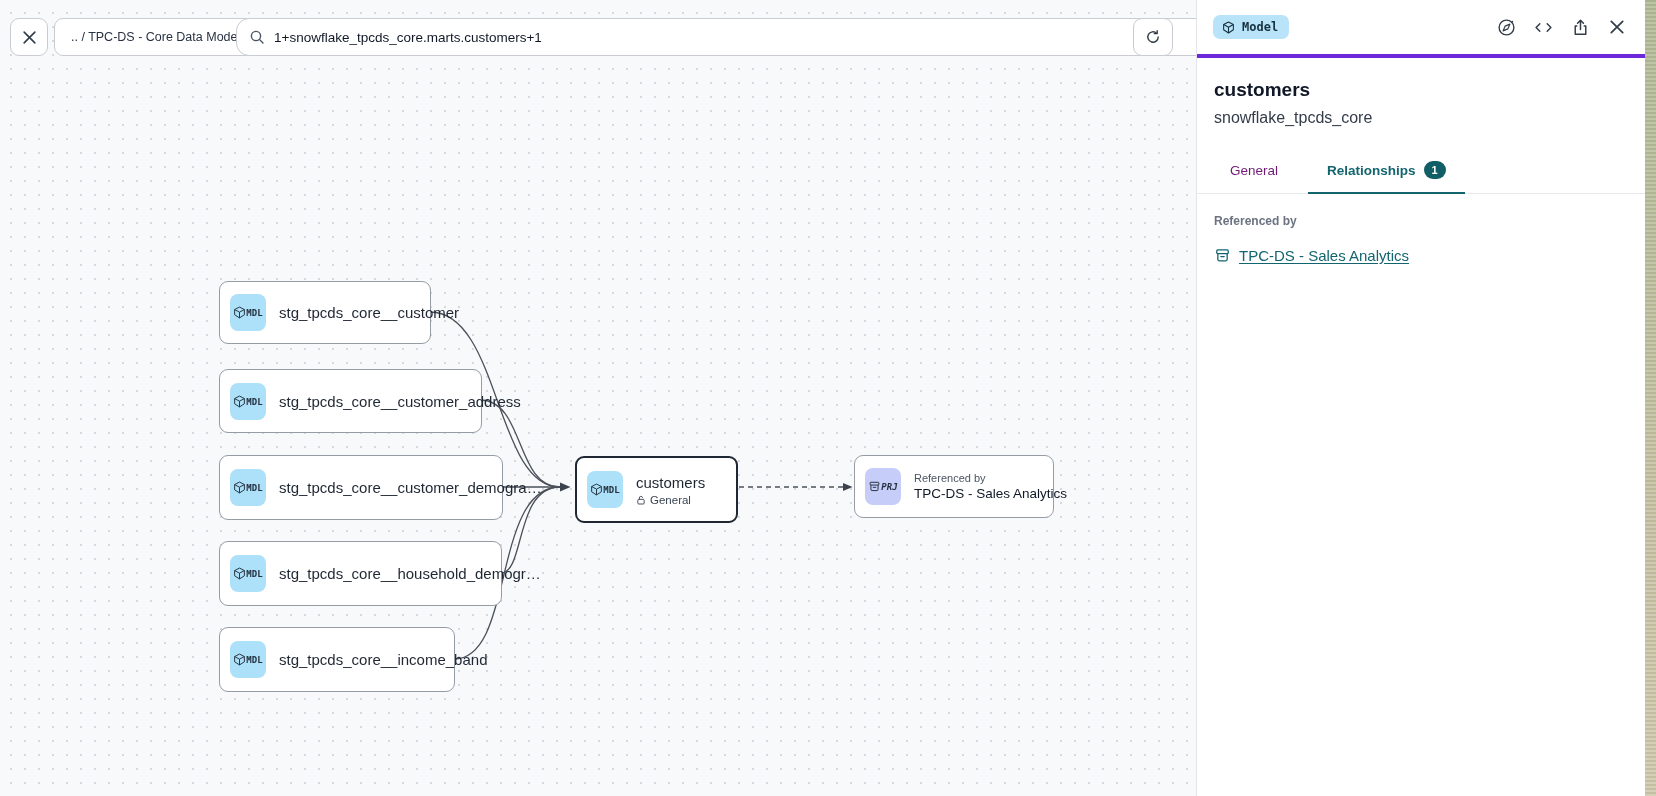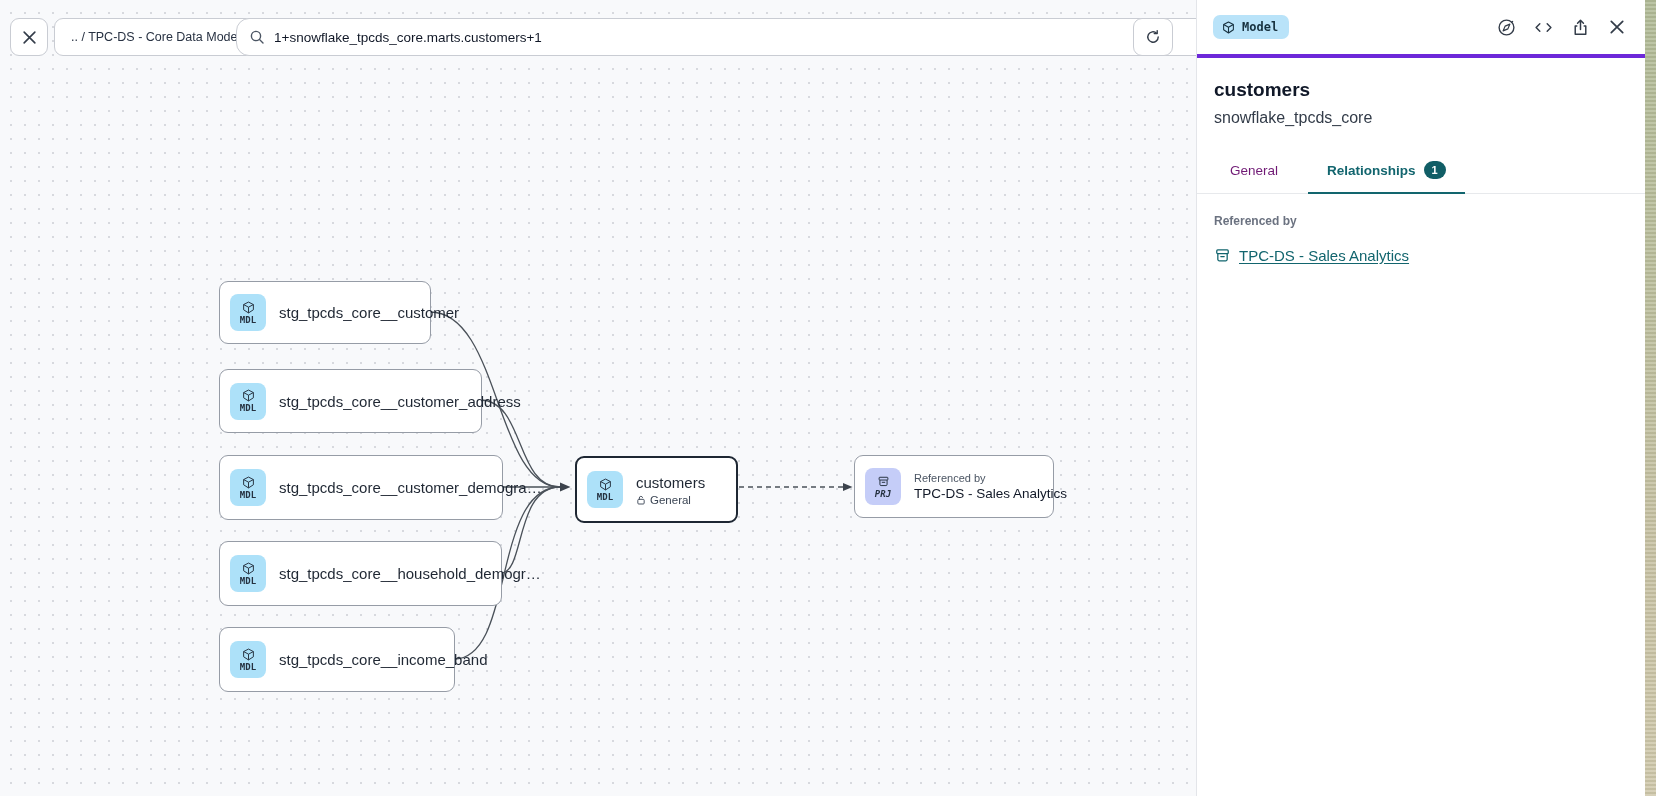--- a/index.html
+++ b/index.html
@@ -41,21 +41,21 @@
   .btn-refresh { left:1133px; width:40px; }
 
   
   .node {
     position:absolute; background:#fff; border:1px solid #969ca6; border-radius:9px;
     display:flex; align-items:center; gap:13px; padding:0 14px 0 10px; cursor:pointer;
   }
   .node.selected { border:2px solid #1e2733; }
   .node-icon {
     width:36px; height:37px; border-radius:8px; flex:0 0 auto;
-    display:flex; flex-direction:column; align-items:center; justify-content:center;
+    display:flex; flex-direction:row; align-items:center; justify-content:center;
     color:#253140;
   }
   .node-icon .typ { font-family:"DejaVu Sans Mono", monospace; font-size:9px; font-weight:bold; line-height:10px; margin-top:1px; }
   .mdl-bg { background:#ade1f9; }
   .prj-bg { background:#c5cdf8;font-style:italic; }
   .node-label { font-size:15px; color:#1f2733; white-space:nowrap; }
   .node-sub { display:flex; align-items:center; gap:4px; font-size:11.5px; color:#3a4453; margin-top:3px; }
   .node-kicker { font-size:11px; color:#4b5563; margin-bottom:2px; }
   .node-title2 { font-size:13.5px; color:#111827; white-space:nowrap; }
 

